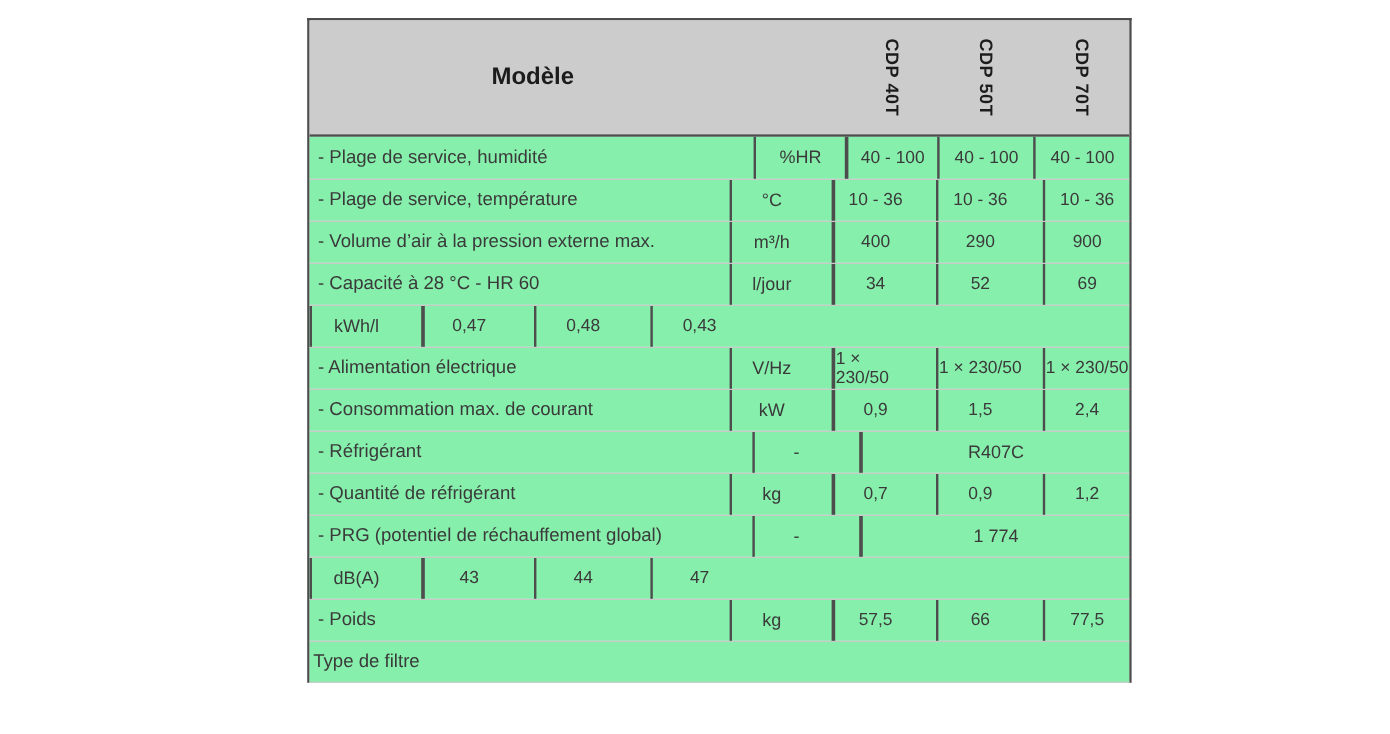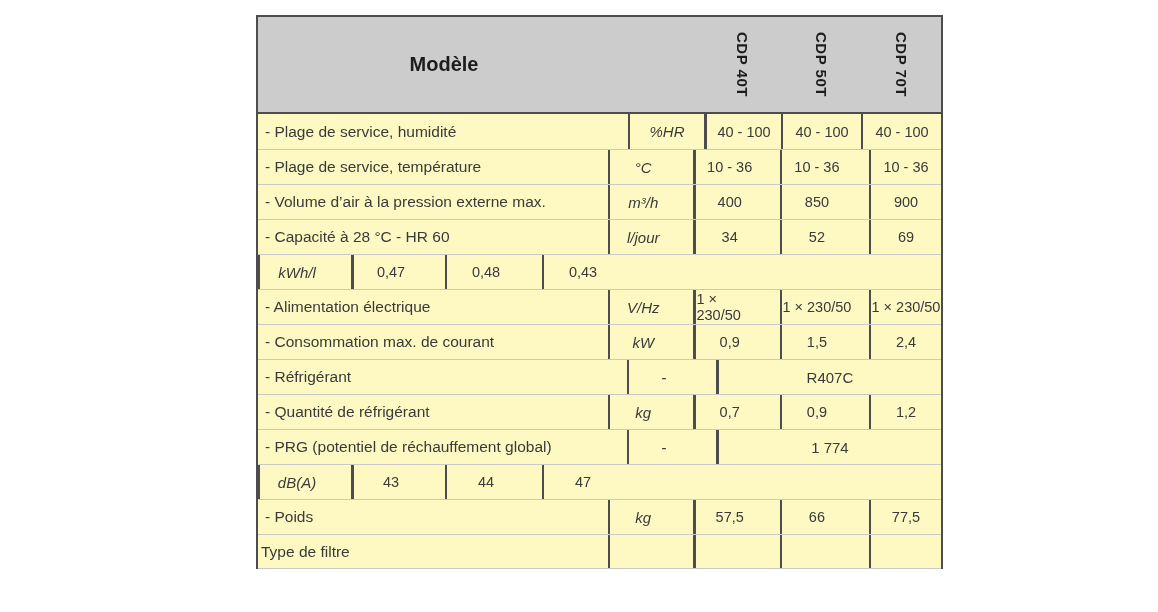--- a/index.html
+++ b/index.html
@@ -40,26 +40,26 @@
   .w2 { width: 80px; }
   .w3 { width: 80px; }
   .vtext {
     writing-mode: vertical-rl;
     text-orientation: mixed;
     font-weight: bold;
     font-size: 15px;
     letter-spacing: 0.5px;
     white-space: nowrap;
   }
-  .trow { display: flex; height: 35px; background: #fef9c3; }
+  .trow { display: flex; height: 35px; background: #86efac; }
   .trow + .trow { border-top: 1px solid #c9c9c9; gap: 17px; }
-  .trow:last-child { border-bottom: 1px solid #c9c9c9; }
+  .trow:last-child { border-bottom: 1px solid #c9c9c9; align-items: center; }
   .cell { display: flex; align-items: center; font-size: 15.5px; overflow: hidden; }
   .c-label { width: 370px; padding-left: 7px; }
-  .c-unit  { width: 76px; border-left: 2px solid #4d4d4d; justify-content: center; font-size: 15px; font-style: italic; }
+  .c-unit  { width: 76px; border-left: 2px solid #4d4d4d; justify-content: center; font-size: 15px; }
   .c-v1    { width: 77px; border-left: 3px solid #4d4d4d; justify-content: center; font-size: 14.5px; }
   .c-v2    { width: 80px; border-left: 2px solid #4d4d4d; justify-content: center; font-size: 14.5px; }
   .c-v3    { width: 80px; border-left: 2px solid #4d4d4d; justify-content: center; font-size: 14.5px; }
   .c-merged{ width: 237px; border-left: 3px solid #4d4d4d; justify-content: center; font-size: 15px; }
   .row-filter .c-label { padding-left: 3px; }
 </style>
 </head>
 <body>
 
 <div class="spec-table">
@@ -92,21 +92,21 @@
     <div class="cell c-unit">°C</div>
     <div class="cell c-v1">10 - 36</div>
     <div class="cell c-v2">10 - 36</div>
     <div class="cell c-v3">10 - 36</div>
   </div>
 
   <div class="trow">
     <div class="cell c-label">- Volume d’air à la pression externe max.</div>
     <div class="cell c-unit">m³/h</div>
     <div class="cell c-v1">400</div>
-    <div class="cell c-v2">850</div>
+    <div class="cell c-v2">290</div>
     <div class="cell c-v3">900</div>
   </div>
 
   <div class="trow">
     <div class="cell c-label">- Capacité à 28 °C - HR 60</div>
     <div class="cell c-unit">l/jour</div>
     <div class="cell c-v1">34</div>
     <div class="cell c-v2">52</div>
     <div class="cell c-v3">69</div>
   </div>

